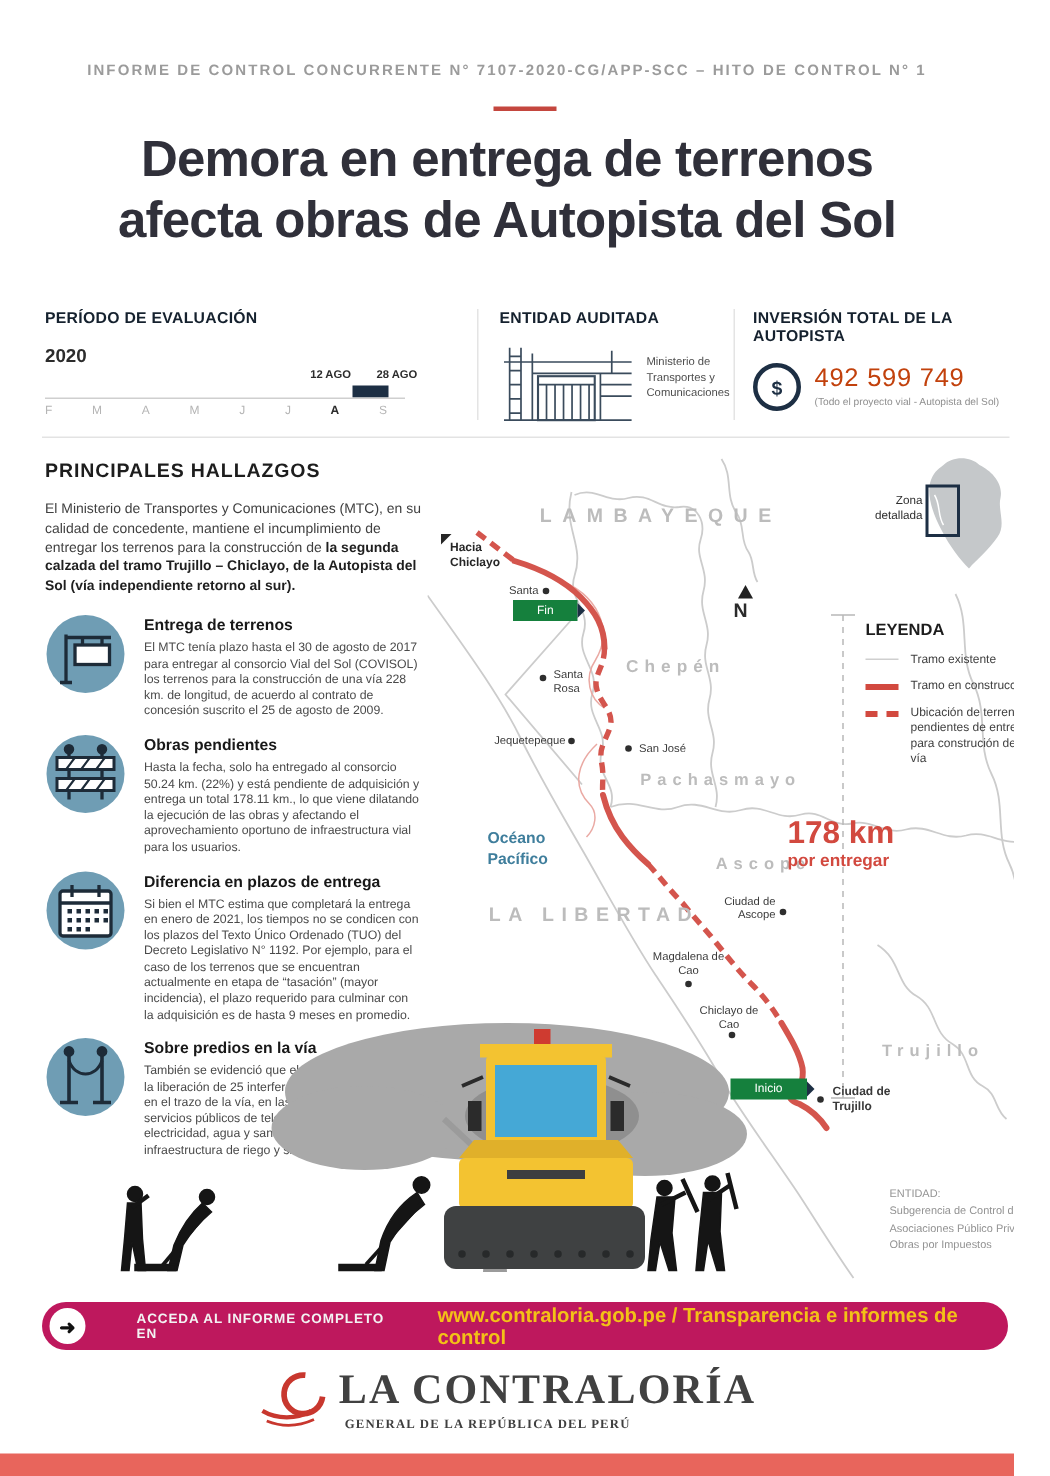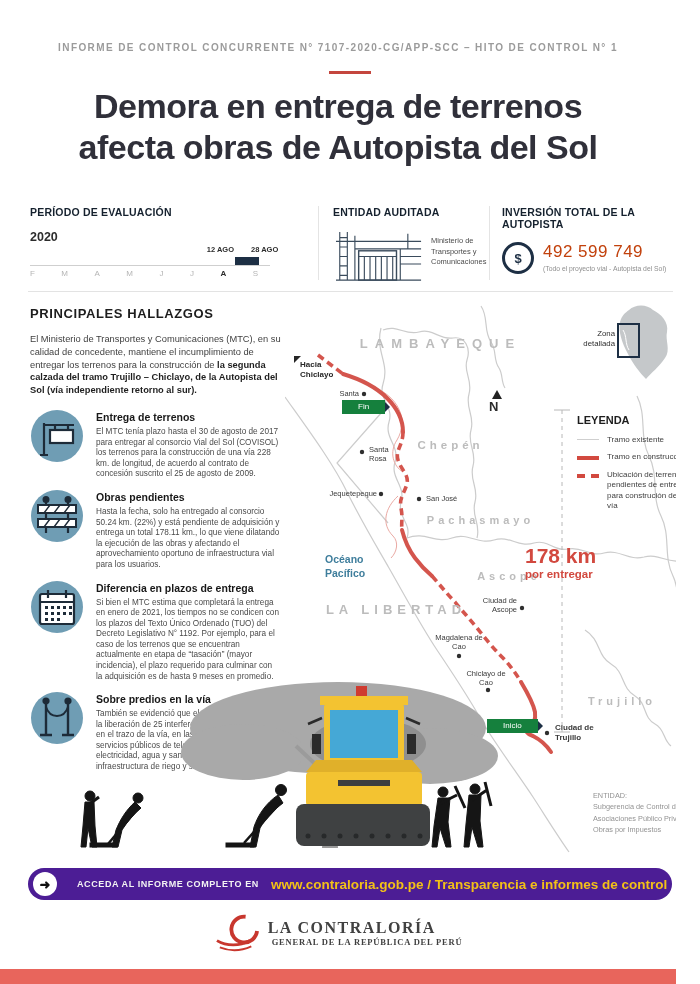--- a/index.html
+++ b/index.html
@@ -101,32 +101,32 @@
   .sw-construction{border-top:4px solid #d2493f;}
   .sw-pending{border-top:4px dashed #d2493f;}
   .lg-label{font-size:8px;color:#3f3f3f;line-height:1.3;width:90px;}
   .map-source{left:308px;top:490px;width:112px;font-size:7.3px;color:#939393;line-height:1.55;}
 
   
   .illus{position:absolute;left:38px;top:676px;width:475px;height:182px;}
 
   
   .access-bar{position:absolute;left:28px;top:868px;width:644px;height:32px;border-radius:16px;
-              background:#4c1d95;display:flex;align-items:center;cursor:pointer;}
+              background:#be185d;display:flex;align-items:center;cursor:pointer;gap:14px;}
   .arrow-circle{width:24px;height:24px;border-radius:50%;background:#fff;margin-left:5px;
                 display:flex;align-items:center;justify-content:center;flex:0 0 auto;}
   .arrow-circle:before{content:"\279C";color:#111;font-size:13px;font-weight:bold;line-height:1;}
   .access-label{margin-left:20px;font-size:9px;font-weight:bold;letter-spacing:0.6px;color:#f3f3f3;}
   .access-link{margin-left:12px;font-size:13.5px;font-weight:bold;color:#f3c117;}
 
   
   .logo-row{position:absolute;left:0;top:912px;width:100%;display:flex;justify-content:center;
             align-items:center;gap:8px;}
   .logo-text{text-align:left;}
-  .logo-name{font-family:"Liberation Serif",serif;font-size:16px;font-weight:bold;
+  .logo-name{font-family:"Liberation Serif",serif;font-size:28px;font-weight:bold;
              letter-spacing:1.5px;color:#414141;line-height:1.1;}
   .logo-sub{font-family:"Liberation Serif",serif;font-size:8.5px;font-weight:bold;
             letter-spacing:0.8px;color:#3f3f3f;margin-top:1px;padding-left:4px;}
   .strip{position:absolute;left:0;top:969px;width:100%;height:15px;background:#e8655c;}
 </style>
 </head>
 <body>
 
 <div class="page">
 

